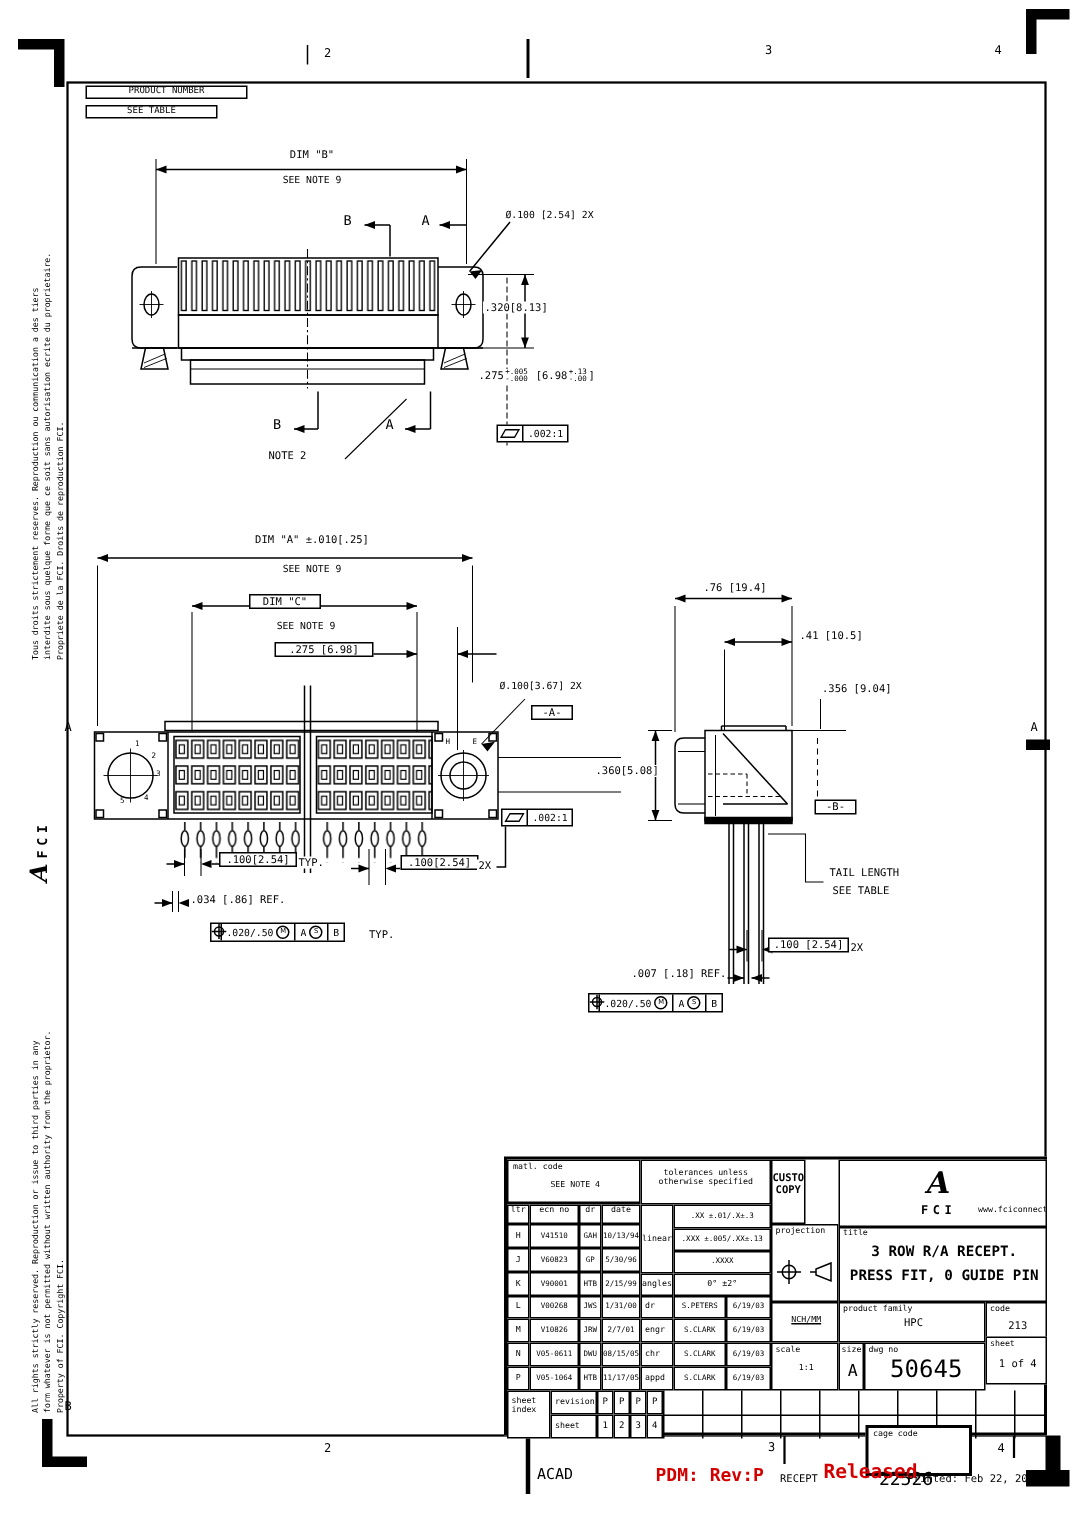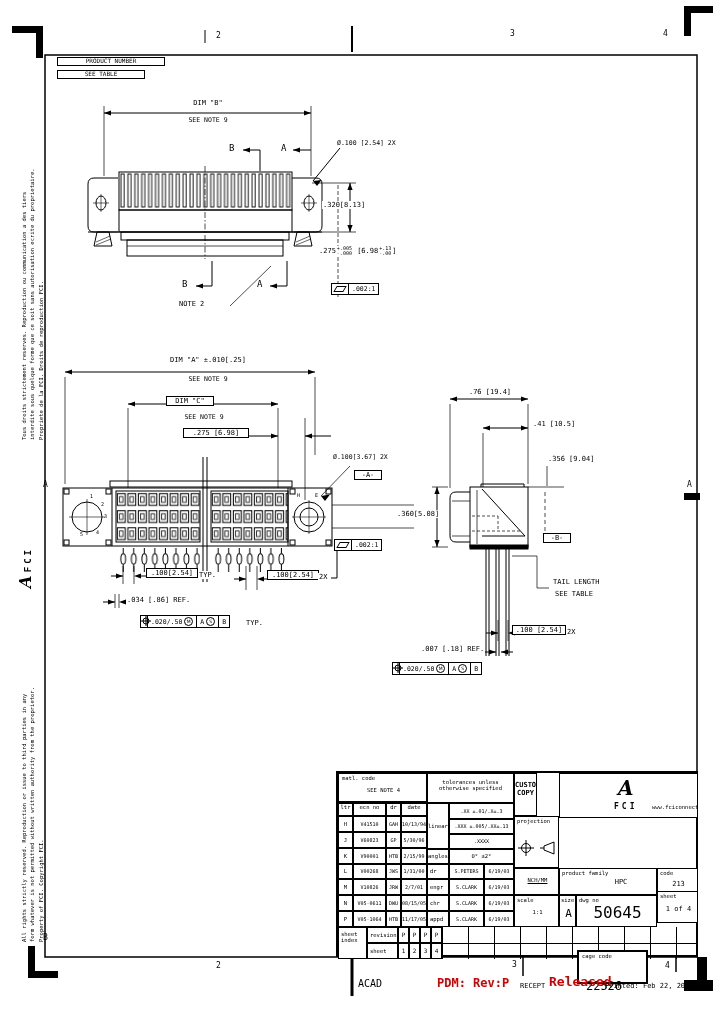--- a/index.html
+++ b/index.html
@@ -454,23 +454,28 @@
     <div class="cell" style="left:176px;top:122px;width:45px;height:32px">
       <div class="cl" style="left:2px;top:2px">scale</div>
       <div class="cl t9 ctr" style="left:0;top:14px;width:45px">1:1</div>
     </div>
 
     <div class="cell" style="left:221px;top:0;width:139px;height:45px">
       <div class="cl" style="left:58px;top:2px;font:italic bold 20px 'DejaVu Serif',serif">A</div>
       <div class="cl" style="left:54px;top:29px;font-weight:bold;font-size:8px;letter-spacing:3px">FCI</div>
       <div class="cl t5" style="left:92px;top:31px">www.fciconnect.com</div>
     </div>
+    <div class="cell" style="left:221px;top:45px;width:139px;height:50px">
+      <div class="cl" style="left:2px;top:1px">title</div>
+      <div class="cl ctr b" style="left:0;top:11px;width:139px;font-size:9.5px">3 ROW R/A RECEPT.</div>
+      <div class="cl ctr b" style="left:0;top:27px;width:139px;font-size:9.5px">PRESS FIT, 0 GUIDE PIN</div>
+    </div>
     <div class="cell" style="left:221px;top:95px;width:98px;height:27px">
       <div class="cl" style="left:2px;top:2px">product family</div>
-      <div class="cl t7 ctr" style="left:12px;top:10px;width:98px;font-size:7px">HPC</div>
+      <div class="cl t7 ctr" style="left:0;top:10px;width:98px;font-size:7px">HPC</div>
     </div>
     <div class="cell" style="left:319px;top:95px;width:41px;height:27px">
       <div class="cl" style="left:2px;top:2px">code</div>
       <div class="cl t7 ctr" style="left:0;top:12px;width:41px;font-size:7px">213</div>
     </div>
     <div class="cell" style="left:221px;top:122px;width:17px;height:32px">
       <div class="cl t5" style="left:1px;top:2px">size</div>
       <div class="cl ctr" style="left:0;top:12px;width:17px;font-size:11px">A</div>
     </div>
     <div class="cell" style="left:238px;top:122px;width:81px;height:32px">

